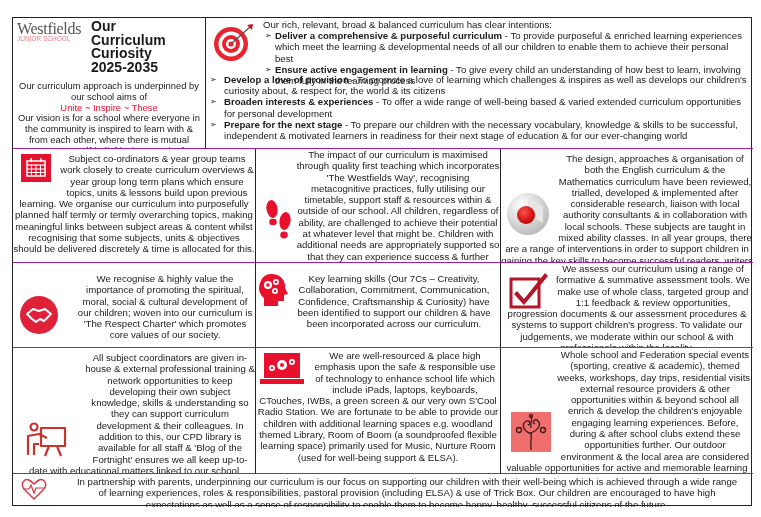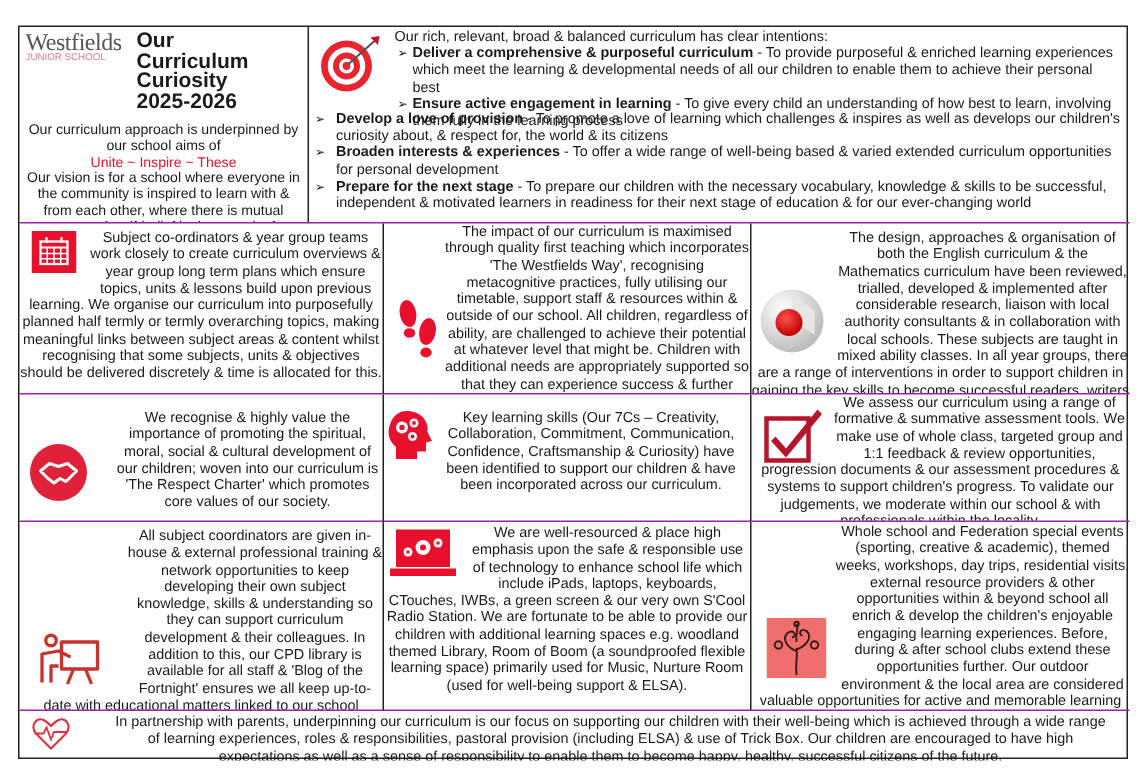--- a/index.html
+++ b/index.html
@@ -24,21 +24,21 @@
 <div class="page">
 
   <div class="cell" style="left:0;top:0;width:193px;height:131px;">
     <div style="position:absolute;left:4px;top:5px;width:72px;height:30px;">
       <div style="font-family:'Liberation Serif',serif;font-size:16px;color:#555;letter-spacing:-0.3px;">Westfields</div>
       <div style="font-size:6.5px;color:#e57b86;margin-top:-1px;">JUNIOR SCHOOL</div>
     </div>
     <div style="position:absolute;left:78px;top:2px;width:112px;text-align:left;font-weight:bold;font-size:14px;line-height:13.5px;">
       <div>Our</div>
       <div>Curriculum Curiosity</div>
-      <div>2025-2026</div>
+      <div>2025-2035</div>
     </div>
     <div class="txt" style="position:absolute;left:2px;right:2px;top:43px;font-size:9.4px;line-height:10.8px;margin-top:20px;">
       <div>Our curriculum approach is underpinned by our school aims of</div>
       <div class="red">Unite ~ Inspire ~ These</div>
       <div>Our vision is for a school where everyone in the community is inspired to learn with &amp; from each other, where there is mutual respect &amp; self-belief in the pursuit of excellence for all.</div>
     </div>
   </div>
 
   <div class="cell" style="left:193px;top:0;width:547px;height:131px;border-right:none;">
     <svg class="icon" style="left:6px;top:4px;" width="44" height="42" viewBox="0 0 44 42">

